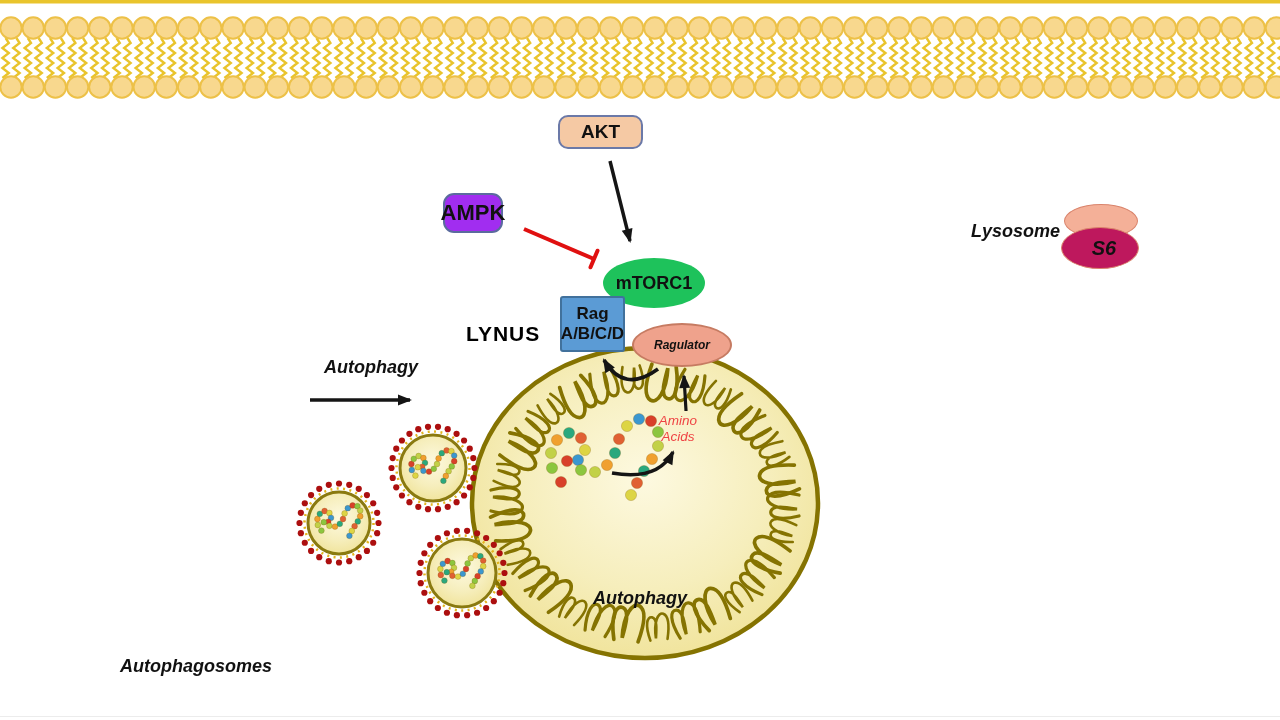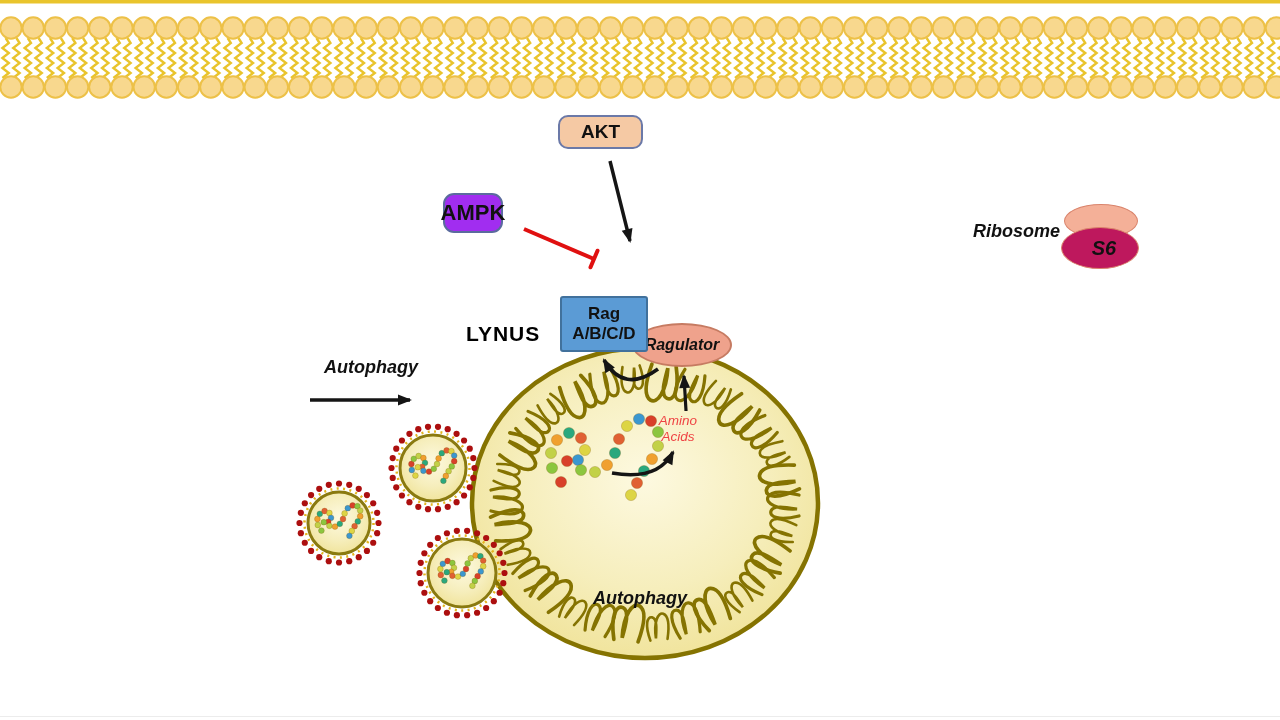--- a/index.html
+++ b/index.html
@@ -8,24 +8,24 @@
   #scene{position:absolute;left:0;top:0;}
   .abs{position:absolute;}
   .node-box{display:flex;align-items:center;justify-content:center;
             font-weight:700;color:#111;box-sizing:border-box;}
   .ellipse{border-radius:50%;display:flex;align-items:center;justify-content:center;
            font-weight:700;color:#111;box-sizing:border-box;}
   .lbl{font-weight:700;font-style:italic;color:#111;text-align:center;}
   #akt{left:558px;top:115px;width:85px;height:34px;border:2px solid;border-radius:10px;font-size:19px;}
   #ampk{left:443px;top:193px;width:60px;height:40px;border:2px solid;border-radius:11px;font-size:22px;}
   #mtorc1{left:603px;top:258px;width:102px;height:50px;font-size:18px;}
-  #rag{left:560px;top:296px;width:88px;height:56px;border:2px solid;border-radius:3px;
+  #rag{left:560px;top:296px;width:65px;height:56px;border:2px solid;border-radius:3px;
        font-size:17px;line-height:1.2;flex-direction:column;text-align:center;}
   #ragulator{left:632px;top:323px;width:100px;height:44px;border:2px solid;
-             font-style:italic;font-size:16px;}
+             font-style:italic;font-size:12px;}
   #watermark{left:466px;top:322px;font-size:21px;font-weight:700;letter-spacing:1px;}
   #lysosome-label{left:570px;top:588px;width:140px;font-size:18px;}
   #amino{left:630px;top:413px;width:96px;text-align:center;font-style:italic;
          font-weight:500;font-size:13.5px;line-height:16px;color:#ef4444;}
   #autophagy-label{left:301px;top:357px;width:140px;font-size:18px;}
   #autophagosomes-label{left:96px;top:656px;width:200px;font-size:18px;}
   #ribosome-label{left:938px;top:221px;width:122px;font-size:18px;text-align:right;}
   #ribo-top{left:1064px;top:204px;width:74px;height:34px;border:1.5px solid;}
   #ribo-bottom{left:1061px;top:227px;width:78px;height:42px;border:1.5px solid;
                font-style:italic;font-size:20px;font-weight:600;padding-left:8px;}
@@ -510,20 +510,21 @@
         <path d="M686,411 L684,376" fill="none" stroke="#151515" stroke-width="3.2" marker-end="url(#ah)"></path>
         <path d="M612,473 Q658,481 673,452" fill="none" stroke="#151515" stroke-width="3.6" marker-end="url(#ah)"></path>
         <path d="M658,369 Q624,394 604,360" fill="none" stroke="#151515" stroke-width="3.6" marker-end="url(#ah)"></path>
         <line x1="524" y1="229" x2="594" y2="259" stroke="#e01010" stroke-width="4"></line>
         <line x1="597.5" y1="250.7" x2="590.5" y2="267.3" stroke="#e01010" stroke-width="4" stroke-linecap="round"></line>
       </g>
     </svg>
 
   <div id="watermark" class="abs" style="color: #000000;">LYNUS</div>
 
+  <div id="mtorc1" class="abs ellipse" style="background-color: rgb(30, 194, 91);">mTORC1</div>
 
   <div id="ragulator" class="abs ellipse" style="background-color: rgb(239, 162, 140); border-color: rgb(198, 123, 98);">Ragulator</div>
 
   <div id="rag" class="abs node-box" style="background-color: rgb(91, 155, 213); border-color: rgb(65, 113, 156);">
     <span>Rag</span>
     <span>A/B/C/D</span>
   </div>
 
   <div id="akt" class="abs node-box" style="background-color: rgb(245, 201, 164); border-color: rgb(107, 121, 168);">AKT</div>
 
@@ -531,21 +532,22 @@
 
   <div id="lysosome-label" class="abs lbl">Autophagy</div>
 
   <div id="amino" class="abs">
     <div>Amino</div>
     <div>Acids</div>
   </div>
 
   <div id="autophagy-label" class="abs lbl">Autophagy</div>
 
-
-  <div id="ribosome-label" class="abs lbl">Ribosome</div>
+  <div id="autophagosomes-label" class="abs lbl">Autophagosomes</div>
+
+  <div id="ribosome-label" class="abs lbl">Lysosome</div>
 
   <div id="ribo-top" class="abs ellipse" style="background-color: rgb(244, 176, 152); border-color: rgb(217, 132, 108);"></div>
 
   <div id="ribo-bottom" class="abs ellipse" style="background-color: #be185d; border-color: rgb(217, 132, 108);">S6</div>
 
   <div id="baseline" class="abs"></div>
 </div>
 
 </body></html>

